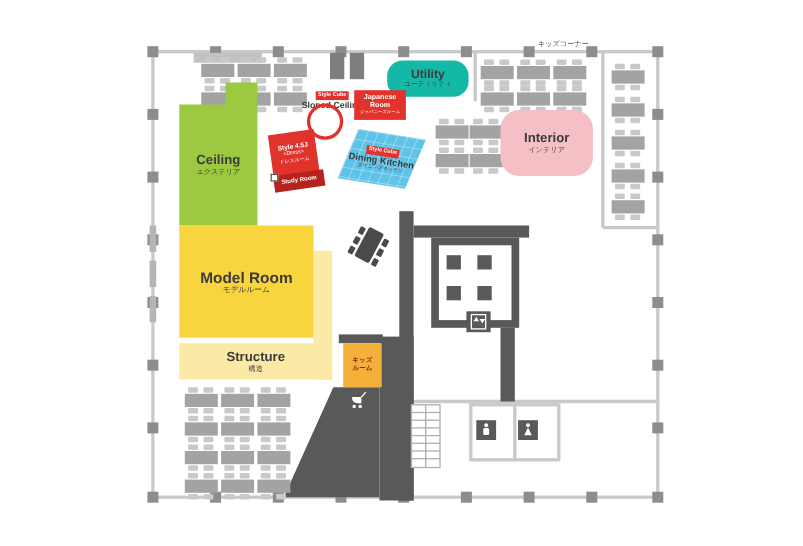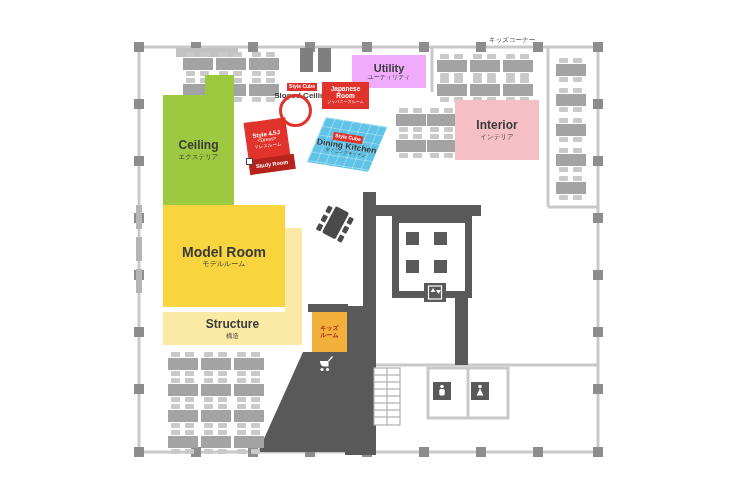--- a/index.html
+++ b/index.html
@@ -20,24 +20,24 @@
   .zone-exterior .en { font-size:12px; } .zone-exterior .jp { font-size:6.5px; }
   .exterior-step  { position:absolute; left:205px; top:75px; width:29px; height:22px; background:#9cc93f; }
 
   .zone-model { left:163px; top:205px; width:122px; height:102px; background:#f8d43f; }
   .zone-model .en { font-size:14px; } .zone-model .jp { font-size:7px; }
   .pale-step  { position:absolute; left:285px; top:228px; width:17px; height:117px; background:#fbeaa6; }
 
   .zone-structure { left:163px; top:312px; width:139px; height:33px; background:#fbeaa6; }
   .zone-structure .en { font-size:12px; } .zone-structure .jp { font-size:6.5px; }
 
-  .zone-utility { left:352px; top:55px; width:74px; height:33px; background:#f0abfc; }
+  .zone-utility { left:352px; top:55px; width:74px; height:33px; background:#14b8a6;border-radius:14px; }
   .zone-utility .en { font-size:11px; } .zone-utility .jp { font-size:6px; }
 
-  .zone-interior { left:455px; top:100px; width:84px; height:60px; background:#f5bfc6; }
+  .zone-interior { left:455px; top:100px; width:84px; height:60px; background:#f5bfc6;border-radius:17px; }
   .zone-interior .en { font-size:12px; } .zone-interior .jp { font-size:6.5px; }
 
   .zone-dining { left:316px; top:121px; width:62px; height:47px; background:#5fc3e7;
                  transform:rotate(9deg) skewX(-14deg);
                  background-image:linear-gradient(90deg, rgba(255,255,255,.35) 1px, transparent 1px),
                                   linear-gradient(rgba(255,255,255,.35) 1px, transparent 1px);
                  background-size:9px 9px; }
   .zone-dining .inner { transform:skewX(14deg); display:flex; flex-direction:column; align-items:center; }
   .zone-dining .en { font-size:8.5px; line-height:1.05; } .zone-dining .jp { font-size:4.5px; }
 

